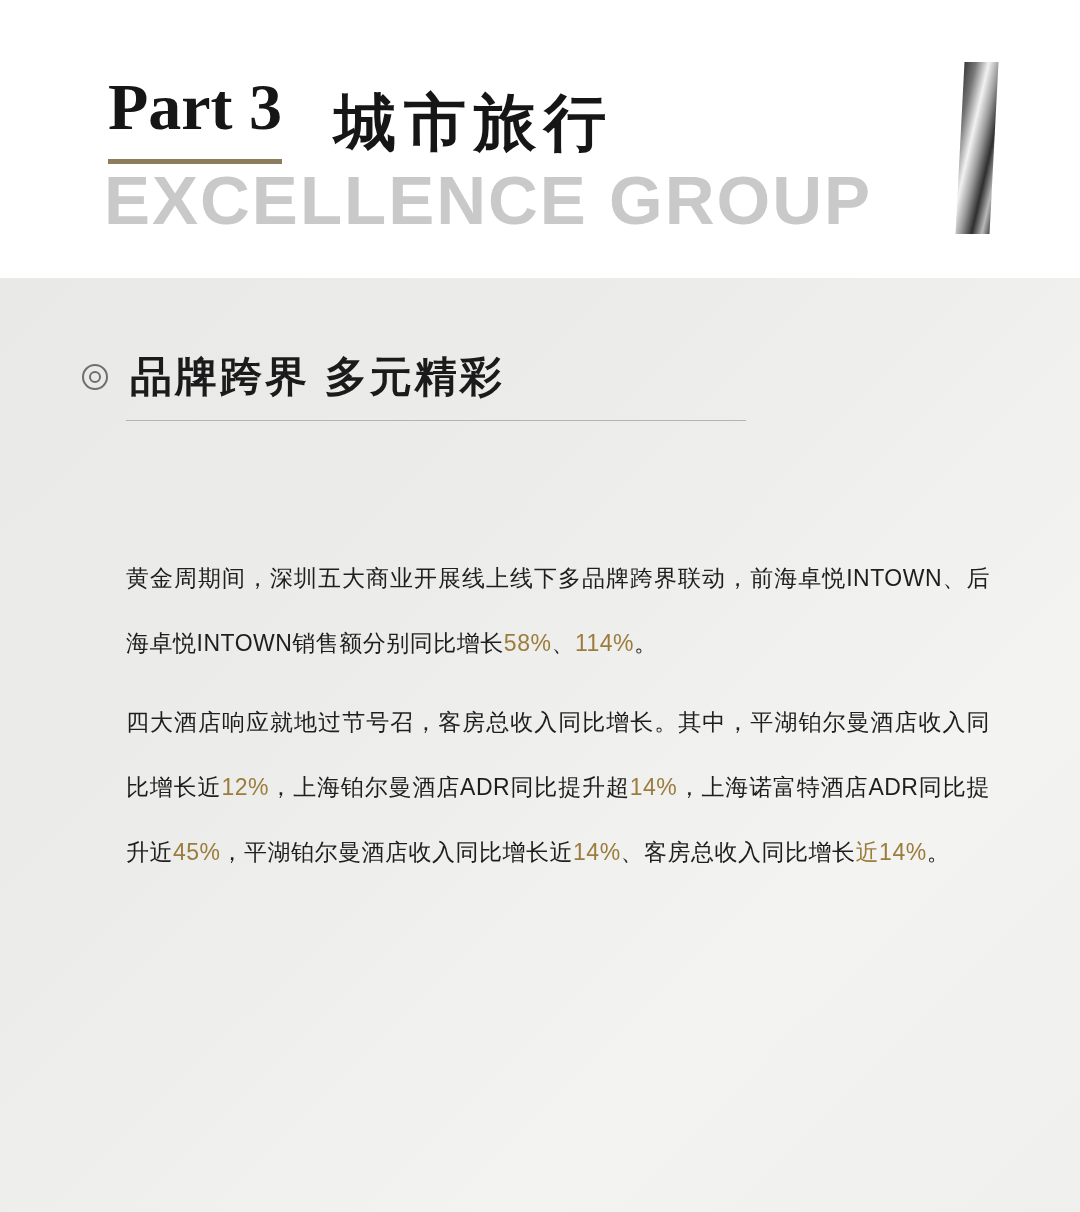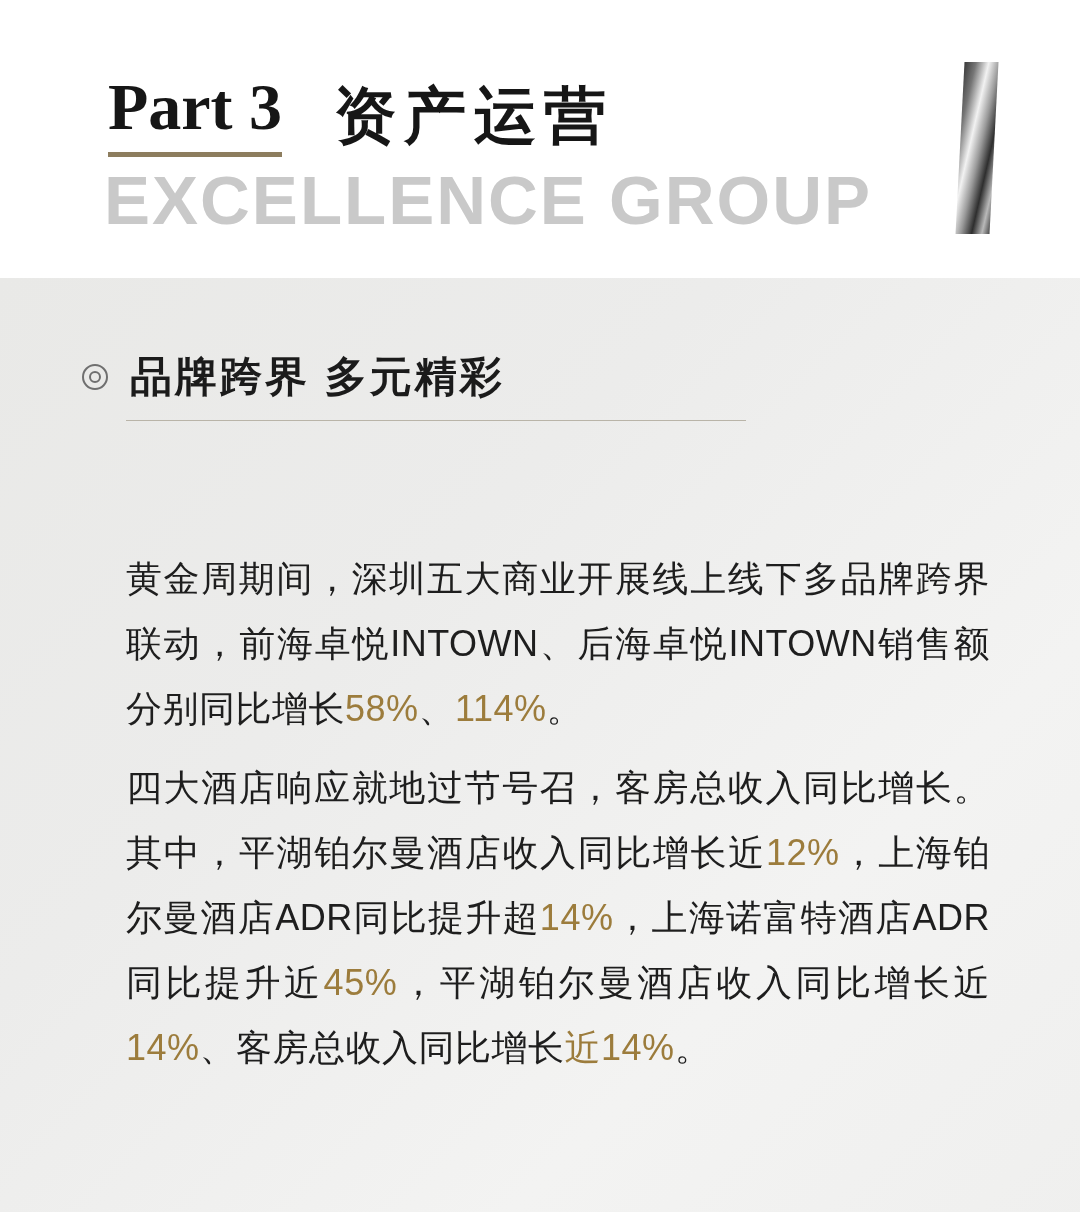--- a/index.html
+++ b/index.html
@@ -38,21 +38,21 @@
     gap: 52px;
   }
 
   .part-label {
     font-family: "Liberation Serif", serif;
     font-weight: 700;
     font-size: 66px;
     line-height: 1;
     color: #161616;
     letter-spacing: 0px;
-    padding-bottom: 12px;
+    padding-bottom: 19px;
     border-bottom: 5px solid #8d7d5e;
   }
 
   .part-title-cn {
     font-family: "Liberation Serif", serif;
     font-weight: 700;
     font-size: 62px;
     line-height: 1;
     color: #161616;
     letter-spacing: 8px;
@@ -154,21 +154,21 @@
     letter-spacing: 1px;
     white-space: nowrap;
   }
 
   .body-copy {
     position: absolute;
     left: 126px;
     top: 268px;
     width: 864px;
     font-family: "Liberation Sans", sans-serif;
-    font-size: 36px;
+    font-size: 23px;
     line-height: 65px;
     color: #1e1e1e;
     letter-spacing: 0.5px;
   }
 
   .body-copy p {
     margin: 0 0 14px 0;
     text-align: justify;
     text-justify: inter-ideograph;
   }
@@ -178,21 +178,21 @@
   }
 </style>
 </head>
 <body>
 
 <div class="page">
 
   <div class="header">
     <div class="part-line">
       <div class="part-label">Part 3</div>
-      <div class="part-title-cn">资产运营</div>
+      <div class="part-title-cn">城市旅行</div>
     </div>
     <div class="excellence">EXCELLENCE GROUP</div>
     <div class="header-mark"></div>
   </div>
 
   <div class="panel">
 
     <div class="section-head">
       <span class="ring-icon"></span>
       <span class="section-title">品牌跨界  多元精彩</span>

